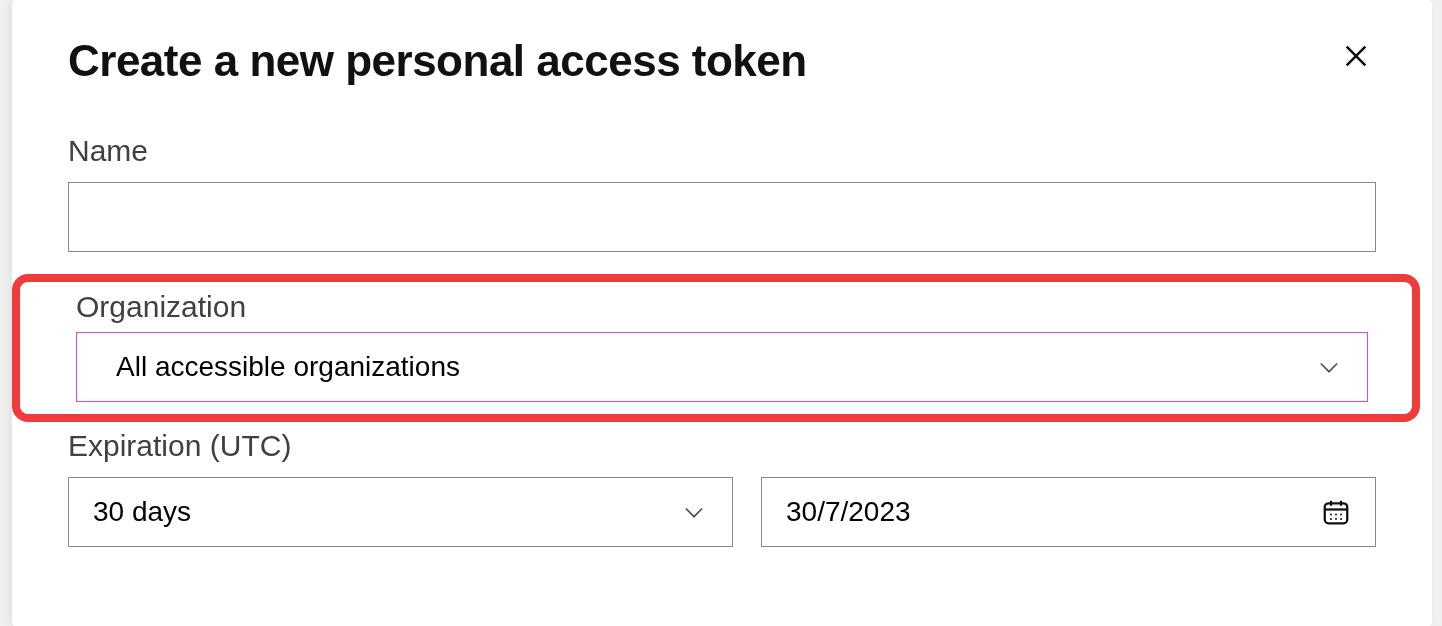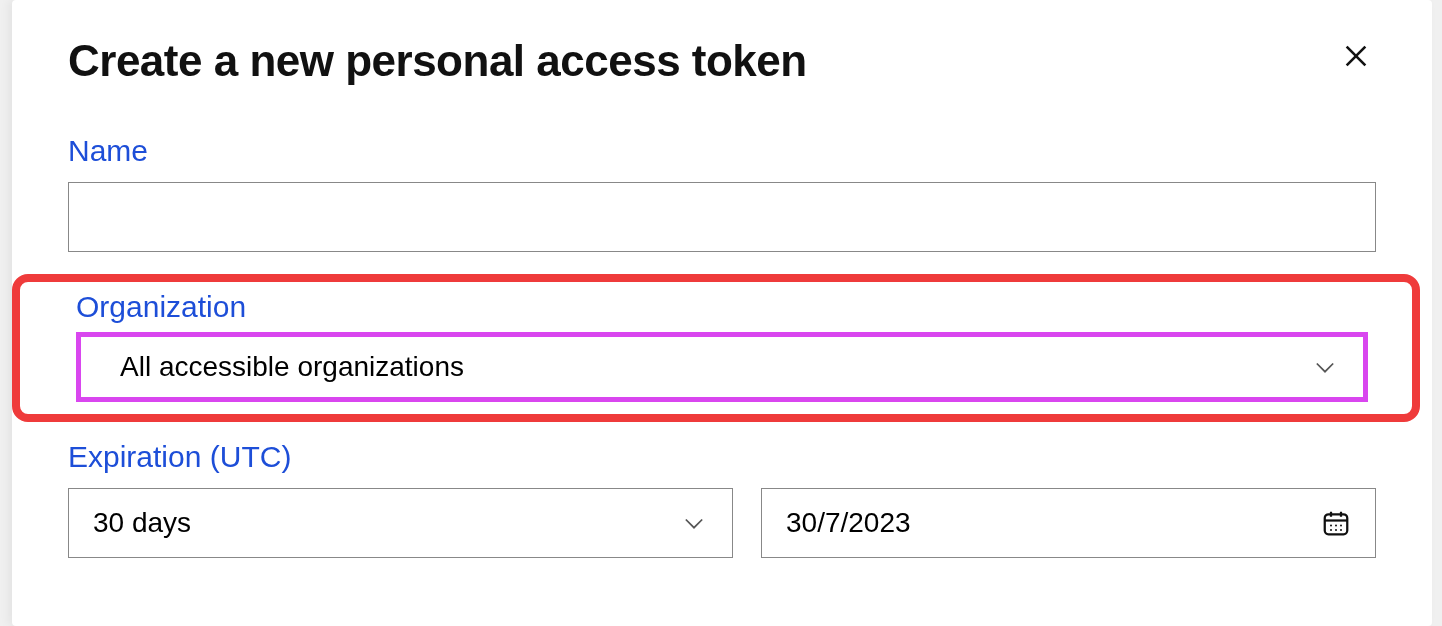--- a/index.html
+++ b/index.html
@@ -40,21 +40,21 @@
       align-items: center;
       justify-content: center;
       background: transparent;
       border: none;
       cursor: pointer;
       color: #111;
     }
     .close-btn svg { width: 28px; height: 28px; stroke: #111; stroke-width: 2.2; }
     .field-label {
       font-size: 30px;
-      color: #1d4ed8;
+      color: #404040;
       font-weight: 400;
       margin-bottom: 14px;
       display: block;
     }
     .text-input {
       width: 100%;
       height: 70px;
       border: 1px solid #888;
       font-size: 26px;
       padding: 0 24px;
@@ -63,37 +63,37 @@
     .field-group { margin-bottom: 22px; }
 
     
     .highlight-wrap {
       position: relative;
       margin-left: -56px;
       margin-right: -44px;
       padding: 8px 44px 12px 56px;
       border: 8px solid #ef3b3b;
       border-radius: 16px;
-      margin-bottom: 18px;
+      margin-bottom: 7px;
     }
     .highlight-wrap .field-label { margin-top: 0; margin-bottom: 8px; }
 
     .select-box {
       width: 100%;
       height: 70px;
       border: 1px solid #888;
       display: flex;
       align-items: center;
       justify-content: space-between;
       padding: 0 24px;
       font-size: 28px;
       background: #fff;
       cursor: pointer;
     }
-    .select-box.focused { border: 5px solid #d946ef; padding-left: 39px; }
+    .select-box.focused { border: 1px solid #d946ef; padding-left: 39px; }
     .chevron {
       width: 28px; height: 28px;
       stroke: #555; stroke-width: 1.5; fill: none;
     }
     .expiration-row {
       display: flex;
       gap: 28px;
     }
     .expiration-row .select-box { flex: 0 0 665px; }
     .date-box {

